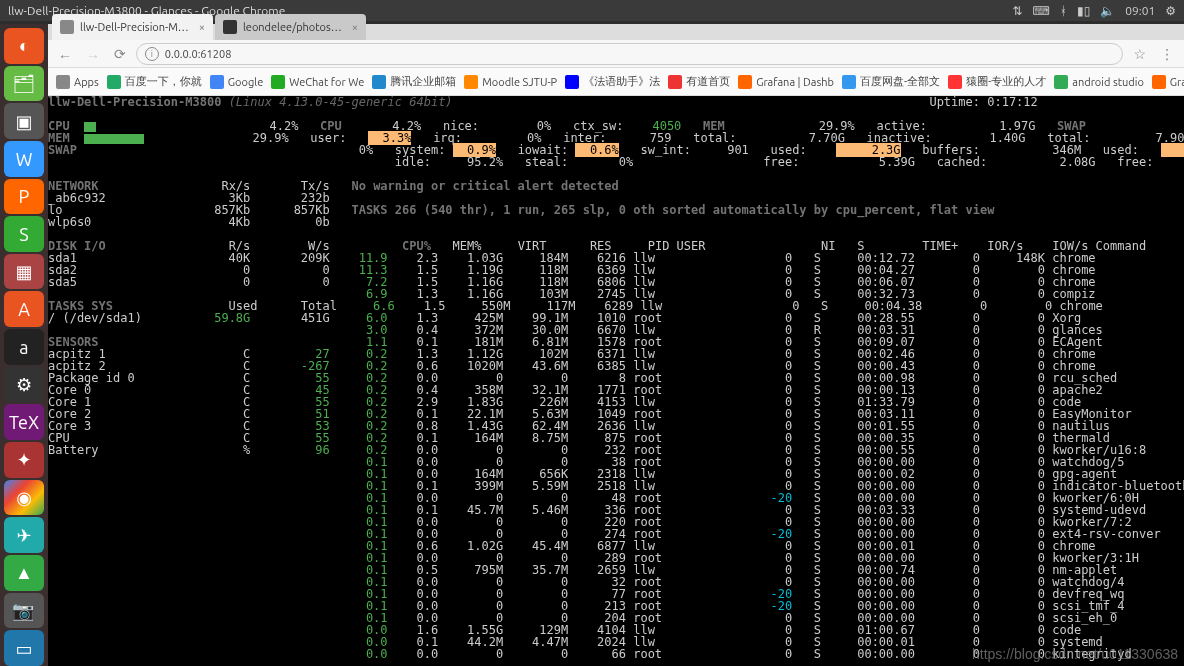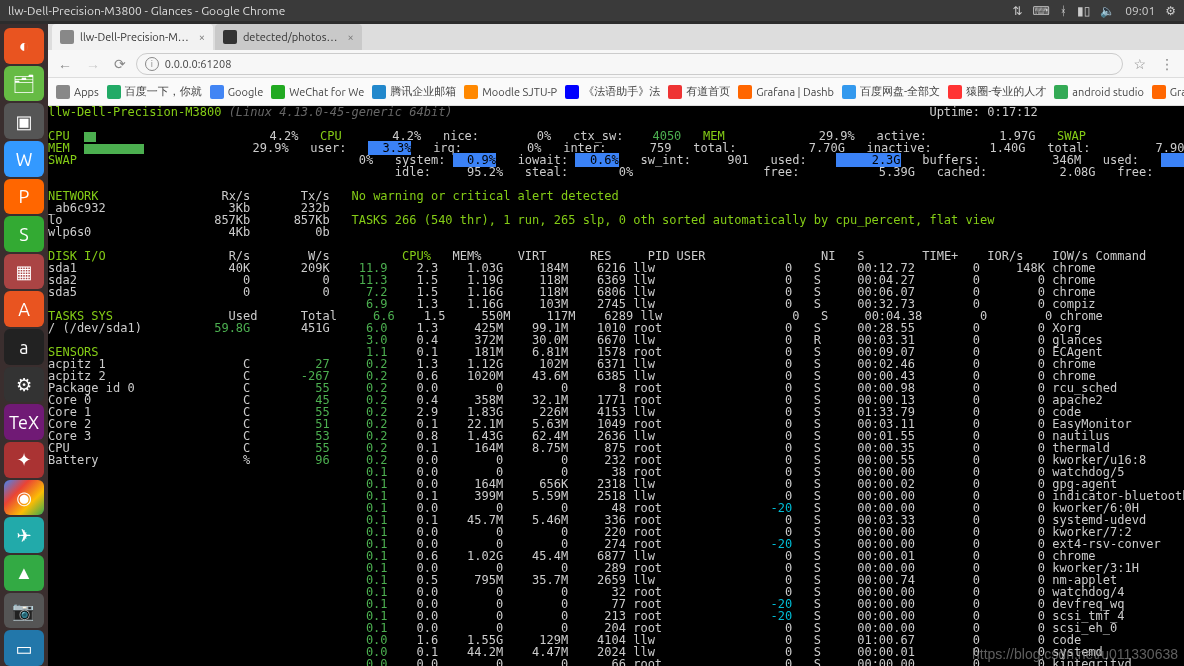--- a/index.html
+++ b/index.html
@@ -2,38 +2,38 @@
 <html><head>
 <meta charset="utf-8">
 <style>
 * { margin:0; padding:0; box-sizing:border-box; }
 body { background:#2c2c2c; font-family:"Ubuntu",sans-serif; font-size:11px; color:#ccc; width:1184px; height:666px; overflow:hidden; position:relative; }
 .topbar { height:21px; background:#3a3a3a; display:flex; align-items:center; color:#ddd; font-size:12px; padding:0 8px; }
 .topbar .title{ flex:1; }
 .topbar .tray{ display:flex; gap:10px; align-items:center; }
 .topbar .tray span{ color:#ccc; }
 .chrome{ position:absolute; left:48px; top:24px; right:0; bottom:0; background:#fff; display:flex; flex-direction:column; }
-.tabbar{ height:26px; background:#ddd; display:flex; align-items:flex-end; padding-left:4px; }
+.tabbar{ height:16px; background:#ddd; display:flex; align-items:flex-end; padding-left:4px; }
 .tab{ height:26px; background:#f2f2f2; border-radius:4px 4px 0 0; padding:0 8px; display:flex; align-items:center; gap:6px; margin-right:2px; font-size:11px; color:#333; max-width:170px; }
 .tab.inactive{ background:#c9c9c9; }
 .tab .favicon{ width:14px; height:14px; background:#888; border-radius:2px; }
 .tab .x{ color:#777; margin-left:4px; }
 .addrbar{ height:28px; background:#f7f7f7; display:flex; align-items:center; padding:0 6px; gap:6px; border-bottom:1px solid #ddd; }
 .addrbar .nav{ color:#888; font-size:14px; padding:0 4px; }
 .addrbar .omni{ flex:1; height:22px; border:1px solid #ccc; border-radius:11px; display:flex; align-items:center; padding:0 8px; color:#444; font-size:11px; }
 .addrbar .info{ width:14px;height:14px;border:1px solid #888;border-radius:50%;display:inline-flex;align-items:center;justify-content:center;font-size:9px;color:#888;margin-right:6px; }
 .bookbar{ height:28px; background:#fafafa; display:flex; align-items:center; gap:8px; padding:0 8px; font-size:11px; color:#444; border-bottom:1px solid #ddd; overflow:hidden; }
 .bookbar .bm{ display:flex; align-items:center; gap:4px; white-space:nowrap; }
 .bookbar .bm .ic{ width:14px; height:14px; background:#8ab; border-radius:2px; }
 .content{ flex:1; background:#000; font-family:"DejaVu Sans Mono","Courier New",monospace; font-size:12px; line-height:1.0; padding:0; overflow:hidden; }
 pre{ white-space:pre; margin:0; color:#ccc; }
 .g{ color:#4caf50; }
 .c{ color:#00bcd4; }
-.b{ font-weight:normal; color:#84cc16; }
-.bg{ background:#3b82f6; color:#000; }
+.b{ font-weight:bold; color:#737373; }
+.bg{ background:#fdba74; color:#000; }
 .bar{ display:inline-block; height:10px; background:#4caf50; vertical-align:middle; }
 .launcher{ position:absolute; left:0; top:24px; width:48px; bottom:0; background:#3a2e2e; display:flex; flex-direction:column; align-items:center; padding-top:4px; gap:2px; }
 .licon{ width:40px; height:40px; border-radius:6px; display:flex; align-items:center; justify-content:center; font-size:18px; color:#fff; }
 .watermark{ position:absolute; right:6px; bottom:4px; color:#888; font-size:14px; opacity:.7; font-family:sans-serif; }
 .sep{ color:#666;font-style:italic; }
 </style>
 </head>
 <body>
 
 <div class="topbar">
@@ -71,21 +71,21 @@
 
 <div class="chrome">
   <div class="tabbar">
     <div class="tab">
         <span class="favicon"></span>
         <span>llw-Dell-Precision-M…</span>
         <span class="x">×</span>
       </div>
     <div class="tab inactive">
         <span class="favicon" style="background:#333"></span>
-        <span>detected/photos…</span>
+        <span>leondelee/photos…</span>
         <span class="x">×</span>
       </div>
   </div>
   <div class="addrbar">
     <span class="nav">←</span>
     <span class="nav" style="opacity:.4">→</span>
     <span class="nav">⟳</span>
     <div class="omni">
         <span class="info">i</span>
         <span>0.0.0.0:61208</span>

